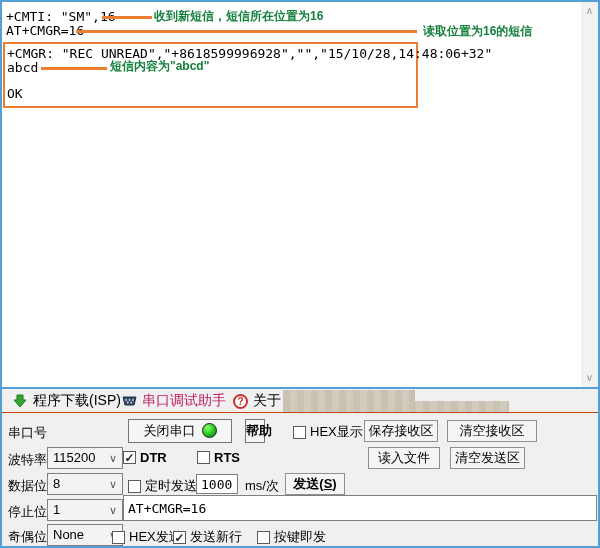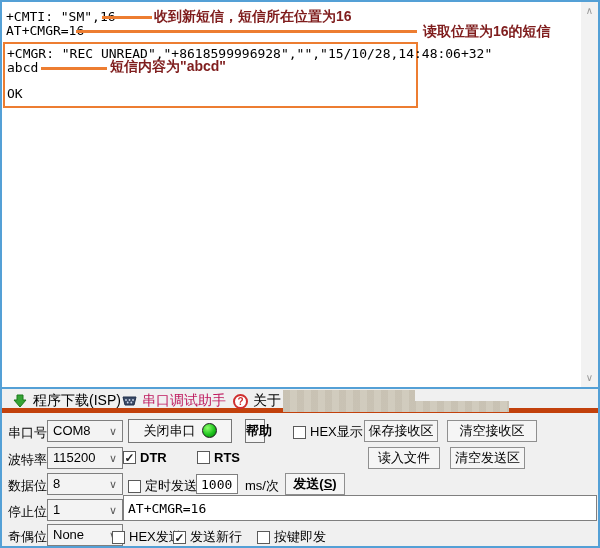--- a/index.html
+++ b/index.html
@@ -12,21 +12,21 @@
   
   .receive-area {
     position:absolute; left:0; top:0; width:600px; height:389px;
     background:#fff; border:2px solid #54a0d6;
   }
   .term-line {
     position:absolute; font-family:"DejaVu Sans Mono","Liberation Mono",monospace;
     font-size:13px; line-height:13px; white-space:pre; color:#000;
   }
   .annot {
-    position:absolute; color:#7f1d1d; font-weight:bold; font-size:14px;
+    position:absolute; color:#15803d; font-weight:bold; font-size:12px;
     line-height:16px; white-space:nowrap;
   }
   .conn-line { position:absolute; height:3px; background:#ed7d31; }
   .hl-box {
     position:absolute; left:1px; top:40px; width:415px; height:66px;
     border:2px solid #ed7d31; background:transparent;
   }
   
   .vscrollbar {
     position:absolute; right:0; top:0; width:17px; height:385px;
@@ -37,21 +37,21 @@
     color:#9a9a9a; font-size:10px; text-align:center; line-height:18px;
   }
   .sb-up { top:0; } .sb-down { bottom:0; }
   
   .bottom-panel {
     position:absolute; left:0; top:389px; width:600px; height:159px;
     background:#f0f0f0; border-left:2px solid #54a0d6; border-right:2px solid #54a0d6;
     border-bottom:2px solid #54a0d6;
   }
   .tabstrip { position:absolute; left:0; top:0; width:596px; height:24px;
-    border-bottom:5px solid #c2410c; }
+    border-bottom:1px solid #c2410c; }
   .tab { position:absolute; top:1px; height:22px; display:flex; align-items:center;
     gap:5px; padding:0 6px; font-size:14px; }
   .tab .tab-label { white-space:nowrap; }
   .tab.selected .tab-label { color:#be185d; }
   .tab-ico { width:16px; height:14px; display:inline-block; }
   .help-circle {
     display:inline-block; width:15px; height:15px; border-radius:50%;
     border:2px solid #cf2f2f; color:#cf2f2f; font-weight:bold; font-size:10px;
     text-align:center; line-height:11px; background:#fff;
   }
@@ -152,23 +152,20 @@
     </div>
     <div class="tab" style="left:225px;">
       <span class="help-circle">?</span>
       <span class="tab-label">关于</span>
     </div>
     <div class="mosaic" style="left:281px; top:1px; width:132px; height:11px;"></div>
     <div class="mosaic" style="left:281px; top:12px; width:226px; height:11px;"></div>
   </div>
 
   <div class="lbl" style="left:6px; top:35px;">串口号</div>
-  <div class="dd" style="left:45px; top:31px;">
-    <span>COM8</span>
-  </div>
   <div class="btn big" style="left:126px; top:30px; width:104px;">
     <span>关闭串口</span><span class="led"></span>
   </div>
   <div class="btn big bold" style="left:243px; top:30px; width:20px;">帮助</div>
   <div class="cb" style="left:291px; top:34px;">
     <span class="box"></span>
     <span>HEX显示</span>
   </div>
   <div class="btn" style="left:362px; top:31px; width:74px;">保存接收区</div>
   <div class="btn" style="left:445px; top:31px; width:90px;">清空接收区</div>

